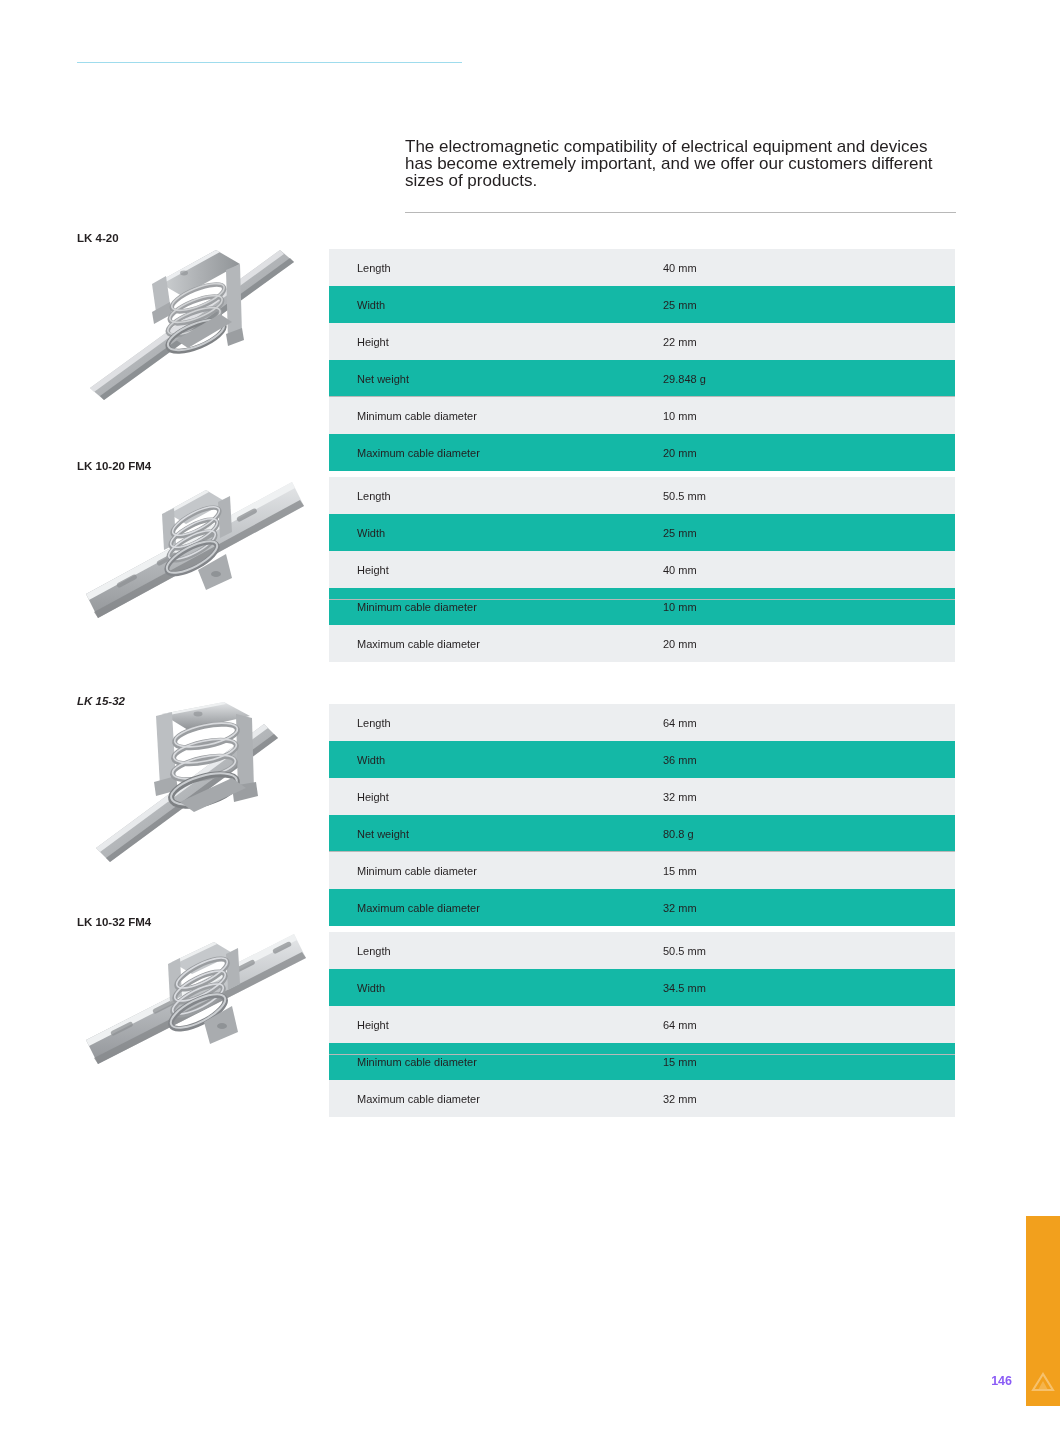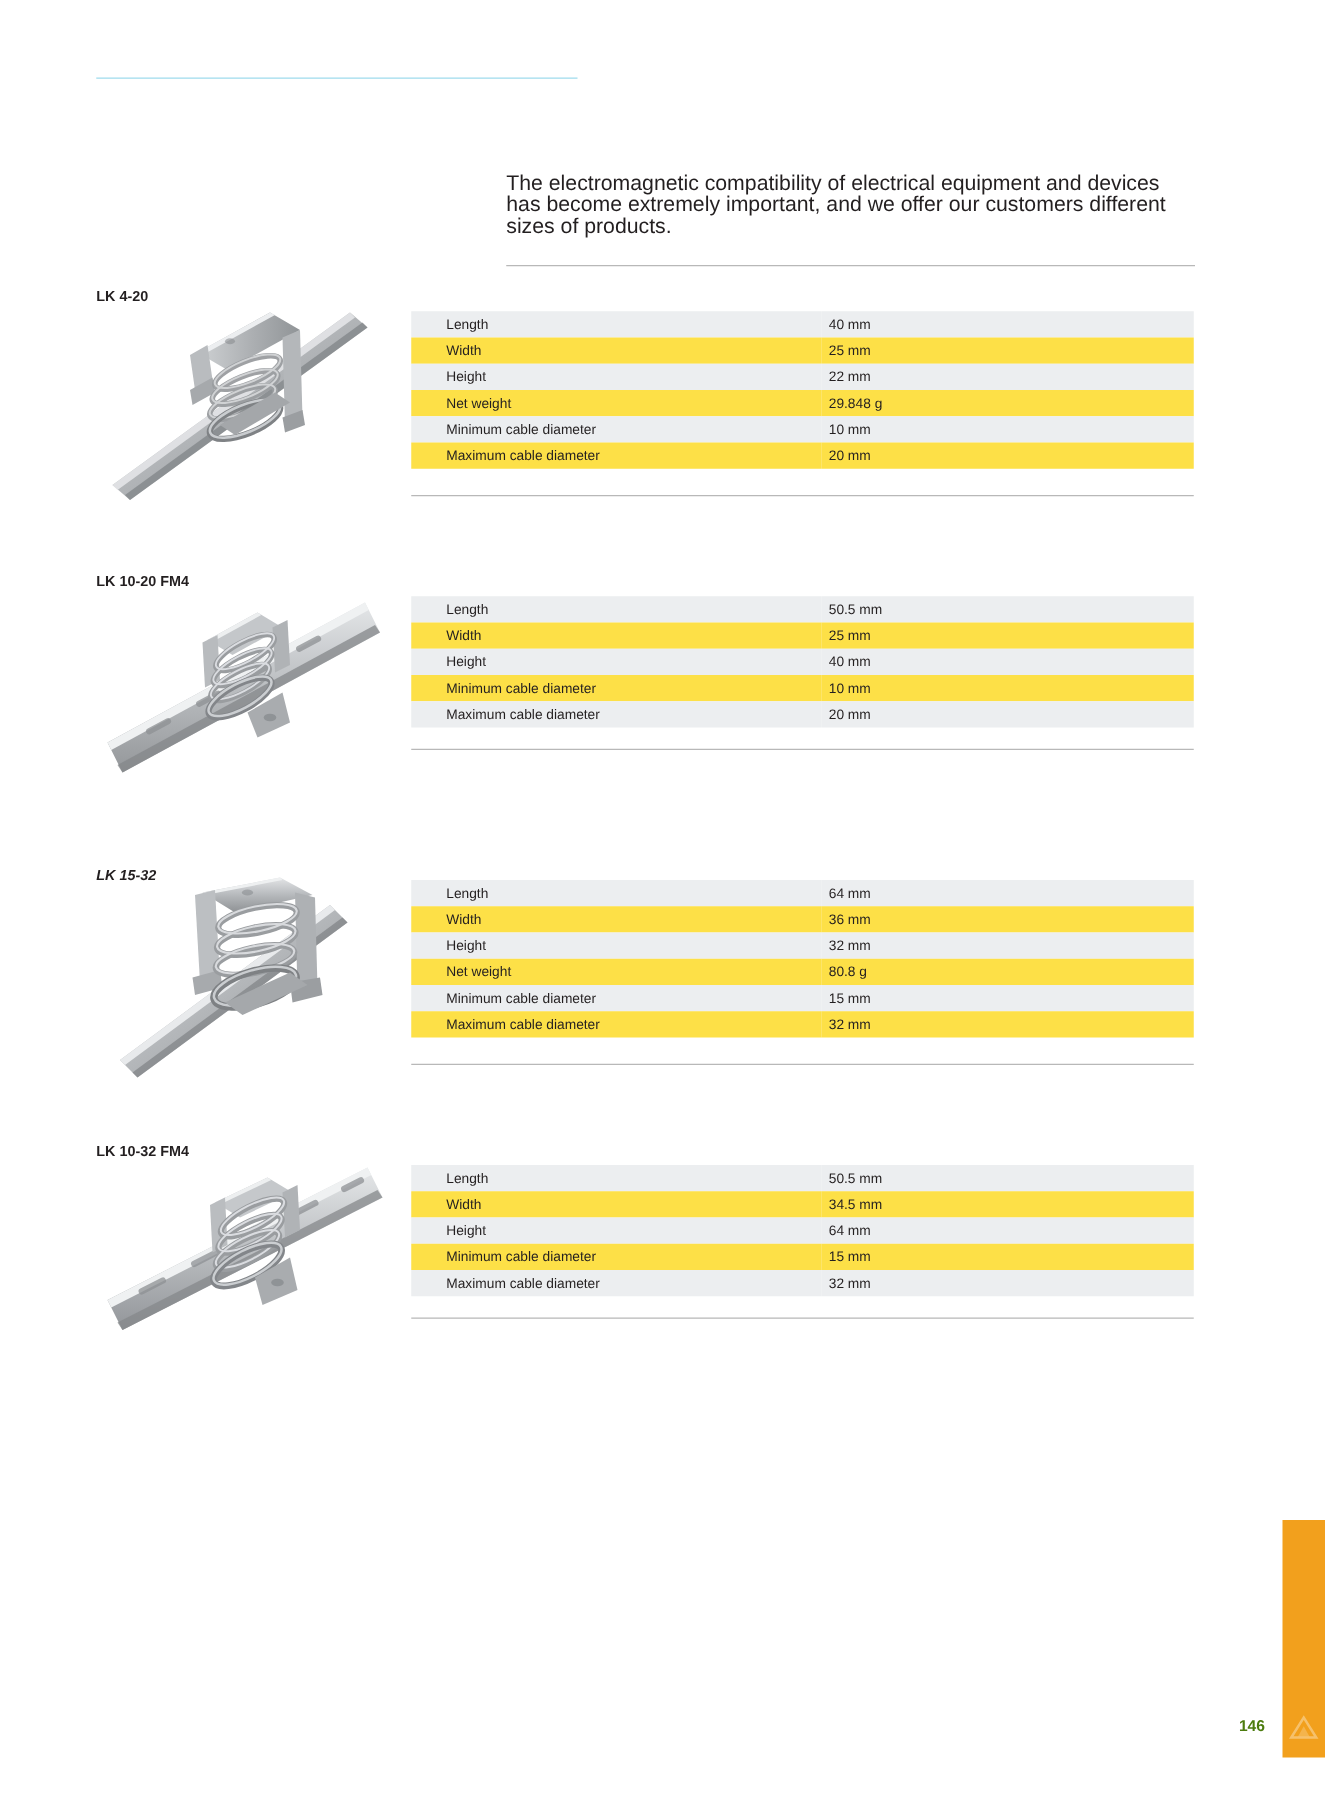--- a/index.html
+++ b/index.html
@@ -79,38 +79,38 @@
     left: 80px;
   }
   .spec-table {
     position: absolute;
     left: 329px;
     width: 626px;
     border-collapse: collapse;
     font-size: 11px;
   }
   .spec-table td {
-    height: 21px;
+    height: 37px;
     padding: 0;
     vertical-align: middle;
     color: #231f20;
     font-size: 11px;
   }
   .spec-table td.k {
     padding-left: 28px;
     width: 300px;
   }
   .spec-table td.v {
     padding-left: 6px;
   }
   .spec-table tr.shade td {
     background: #eceef0;
   }
   .spec-table tr.plain td {
-    background: #fde047;
+    background: #14b8a6;
   }
   .table-bottom-rule {
     position: absolute;
     left: 329px;
     width: 626px;
     height: 1px;
     background: #b8b8b8;
   }
 
   
@@ -129,21 +129,21 @@
     width: 28px;
     height: 28px;
     opacity: 0.35;
   }
   .page-number {
     position: absolute;
     right: 48px;
     top: 1374px;
     font-size: 12.5px;
     font-weight: bold;
-    color: #4d7c0f;
+    color: #8b5cf6;
   }
 
   
   .photo {
     display: block;
   }
 </style>
 </head>
 <body>
 

